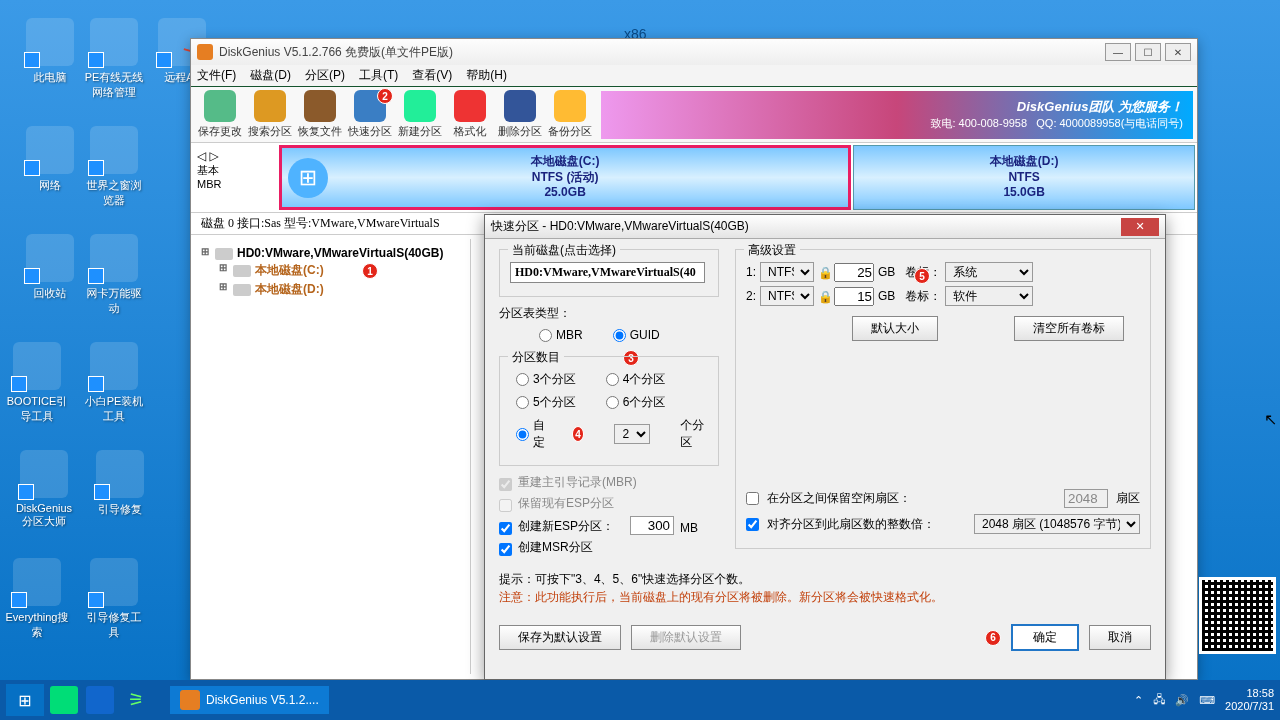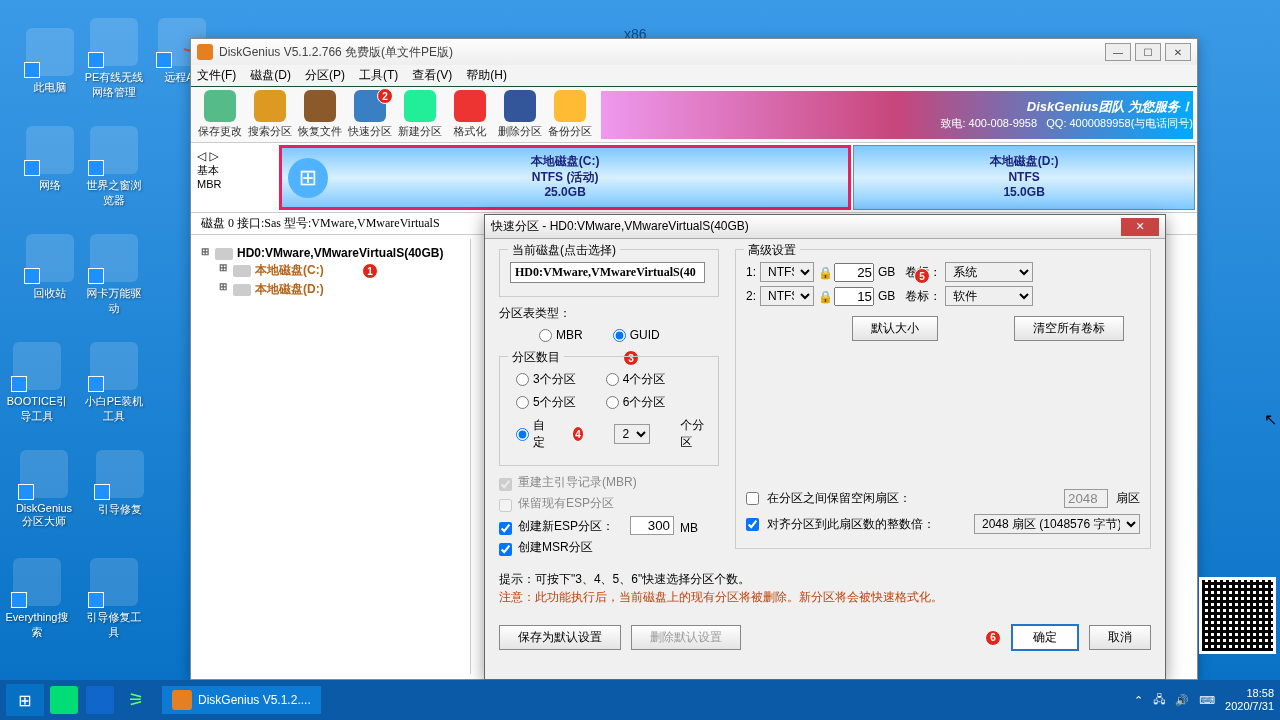--- a/index.html
+++ b/index.html
@@ -17,21 +17,21 @@
 .titlebar .ticon { width:16px; height:16px; background:#e67e22; border-radius:3px; margin-right:6px; }
 .winbtns { margin-left: auto; display:flex; gap:4px; }
 .winbtn { width:26px; height:18px; border:1px solid #999; background:#eee; font-size:10px; display:flex; align-items:center; justify-content:center; }
 
 .menubar { height: 22px; background: #f4f4f4; display:flex; align-items:center; padding:0 6px; font-size:12px; gap:14px; border-bottom:1px solid #14532d; }
 .menubar span { cursor:default; }
 
 .toolbar { height: 56px; background:#f8f8f8; border-bottom:1px solid #ccc; display:flex; align-items:center; padding:0 4px; }
 .tbtn { width:50px; text-align:center; font-size:11px; color:#333; position:relative; }
 .tbtn .ticon2 { width:32px; height:32px; margin:0 auto 2px; border-radius:6px; }
-.banner { flex:1; height:48px; background:linear-gradient(90deg,#e9e,#c7467a,#0af); margin-left:6px; display:flex; align-items:center; justify-content:flex-end; color:#fff; font-size:13px;}
+.banner { flex:1; height:48px; background:linear-gradient(90deg,#e9e,#c7467a,#0af); margin-left:6px; display:flex; align-items:center; justify-content:flex-end; padding-right:10px; color:#fff; font-size:13px;}
 .banner .btxt { text-align:right; line-height:1.3; }
 
 .badge { position:absolute; width:16px; height:16px; background:#e3261a; border-radius:50%; color:#fff; font-size:10px; font-weight:bold; display:flex; align-items:center; justify-content:center; border:1px solid #fff; }
 
 
 .diskbar { height:70px; display:flex; border-bottom:1px solid #ccc; }
 .diskleft { width:86px; padding:6px; font-size:11px; }
 .diskleft .arr { font-size:12px; }
 .diskparts { flex:1; display:flex; gap:2px; padding:2px; }
 .partC { flex: 25; border:3px solid #e91e63; background:linear-gradient(#7ec8ff,#d8f0ff,#7ec8ff); display:flex; align-items:center; justify-content:center; position:relative; }
@@ -85,39 +85,39 @@
 
 .dlgfoot { display:flex; gap:10px; padding:8px 14px; align-items:center; }
 .dlgfoot .spacer { flex:1; }
 .okbtn { border:2px solid #2176c7; padding:3px 20px; background:#fff; }
 
 
 .taskbar { position:absolute; bottom:0; left:0; width:100%; height:40px; background:#0a5aa8; display:flex; align-items:center; padding:0 6px; color:#fff; font-size:12px; }
 .start { width:38px; height:32px; background:#0670c4; display:flex; align-items:center; justify-content:center; font-size:16px; margin-right:6px; }
 .tasktray { display:flex; align-items:center; gap:8px; }
 .tasktray .app { width:28px; height:28px; border-radius:3px; display:flex; align-items:center; justify-content:center; }
-.taskapp { background:#0d7ad4; padding:4px 10px; display:flex; align-items:center; gap:6px; margin-left:12px; }
+.taskapp { background:#0d7ad4; padding:4px 10px; display:flex; align-items:center; gap:6px; margin-left:20px; }
 .sysarea { margin-left:auto; display:flex; align-items:center; gap:10px; font-size:11px; }
 .clock { text-align:right; line-height:1.2; }
 
 .qr { position:absolute; right:4px; top:577px; width:77px; height:77px; background:
   repeating-linear-gradient(0deg,#000,#000 3px,#fff 3px,#fff 6px),
   repeating-linear-gradient(90deg,#000,#000 3px,transparent 3px,transparent 6px); background-blend-mode:multiply; border:3px solid #fff;}
 
 .cursor { position:absolute; left:1264px; top:410px; font-size:16px; color:#000; }
 .x86 { position:absolute; left:624px; top:26px; color:#094a86; font-size:14px; }
 .arrow { position:absolute; left:182px; top:38px; color:#d43; font-size:22px; transform:rotate(-30deg); }
 
 .countsel { width:44px; border:1px solid #999; padding:1px 3px; font-size:12px; }
 </style>
 </head>
 <body>
 
 <div class="desktop" id="desk">
-    <div class="dicon" style="left: 18px; top: 28px;">
+    <div class="dicon" style="left: 18px; top: 18px;">
       <div class="ibox"></div>
       <div>此电脑</div>
     </div>
     <div class="dicon" style="left: 82px; top: 18px;">
       <div class="ibox"></div>
       <div>PE有线无线网络管理</div>
     </div>
     <div class="dicon" style="left: 150px; top: 18px;">
       <div class="ibox"></div>
       <div>远程An</div>

